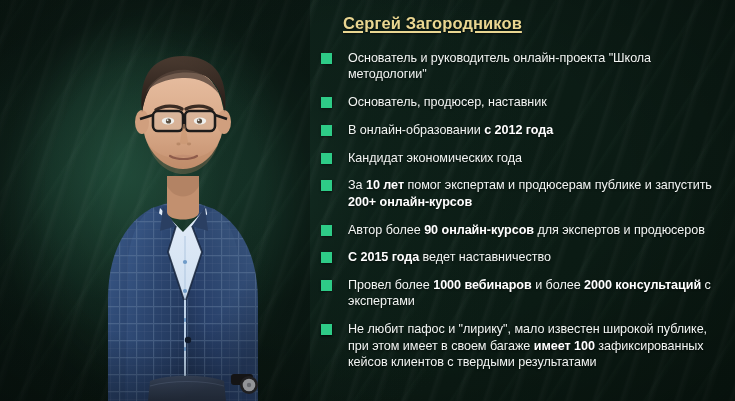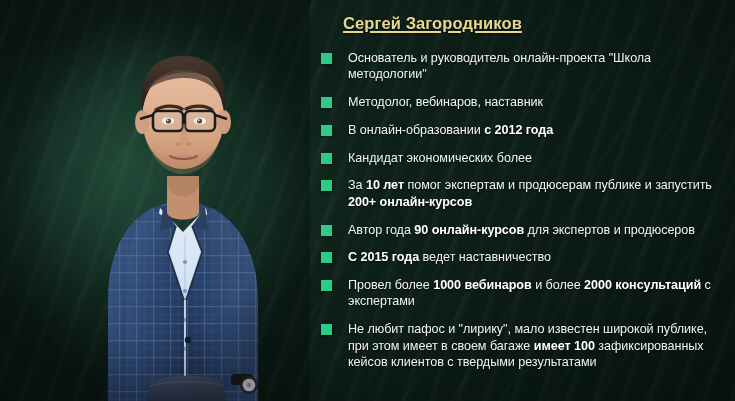--- a/index.html
+++ b/index.html
@@ -230,25 +230,25 @@
       <rect x="0" y="0" width="310" height="401" fill="url(#edgefade)" opacity="0.5"></rect>
     </svg>
   </div>
 
   <div id="content">
 
     <div id="title">Сергей Загородников</div>
 
     <ul id="bullets">
         <li><span class="sq"></span><span><span>Основатель и руководитель онлайн-проекта "Школа методологии"</span></span></li>
-        <li><span class="sq"></span><span><span>Методолог, вебинаров, наставник</span></span></li>
+        <li><span class="sq"></span><span><span>Основатель, продюсер, наставник</span></span></li>
         <li><span class="sq"></span><span><span>В онлайн-образовании </span><b>с 2012 года</b></span></li>
-        <li><span class="sq"></span><span><span>Кандидат экономических более</span></span></li>
+        <li><span class="sq"></span><span><span>Кандидат экономических года</span></span></li>
         <li><span class="sq"></span><span><span>За </span><b>10 лет</b><span> помог экспертам и продюсерам публике и запустить </span><b>200+ онлайн-курсов</b></span></li>
-        <li><span class="sq"></span><span><span>Автор года </span><b>90 онлайн-курсов</b><span> для экспертов и продюсеров</span></span></li>
+        <li><span class="sq"></span><span><span>Автор более </span><b>90 онлайн-курсов</b><span> для экспертов и продюсеров</span></span></li>
         <li><span class="sq"></span><span><b>С 2015 года</b><span> ведет наставничество</span></span></li>
         <li><span class="sq"></span><span><span>Провел более </span><b>1000 вебинаров</b><span> и более </span><b>2000 консультаций</b><span> с экспертами</span></span></li>
         <li><span class="sq"></span></li>
         <li><span class="sq"></span><span><span>Не любит пафос и "лирику", мало известен широкой публике, при этом имеет в своем багаже </span><b>имеет 100</b><span> зафиксированных кейсов клиентов с твердыми результатами</span></span></li>
       </ul>
 
   </div>
 </div>
 
 </body></html>

